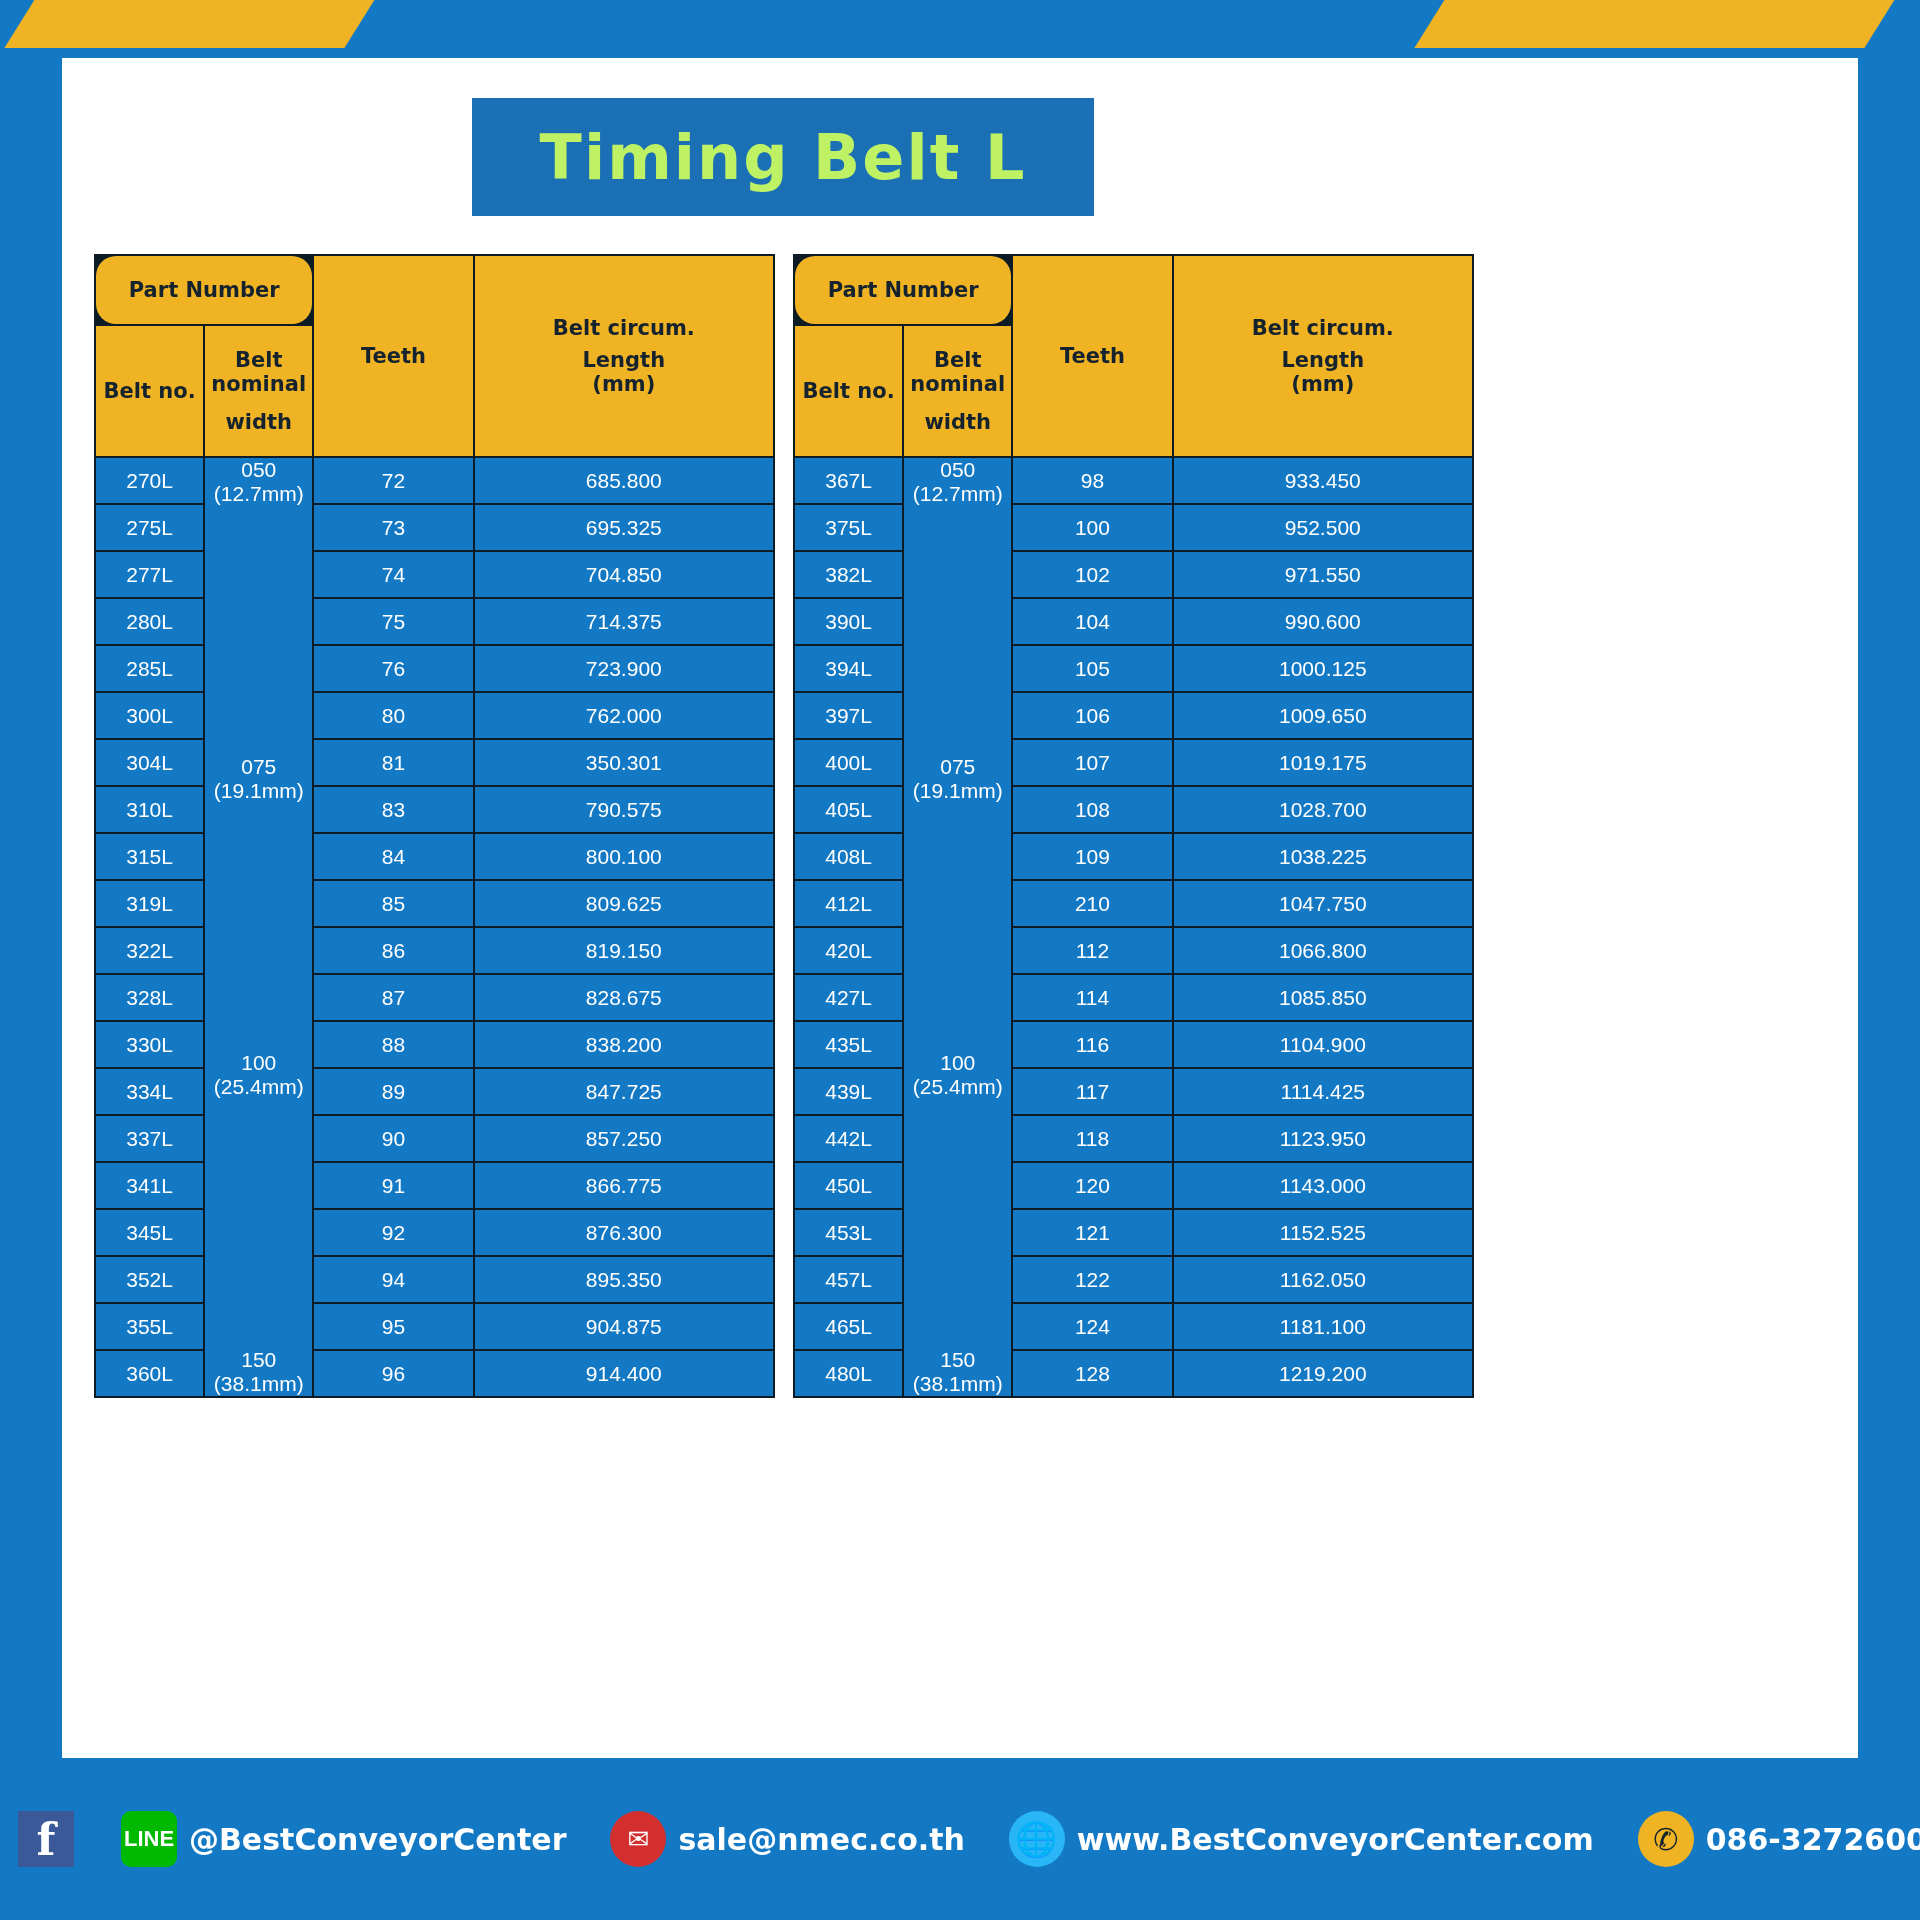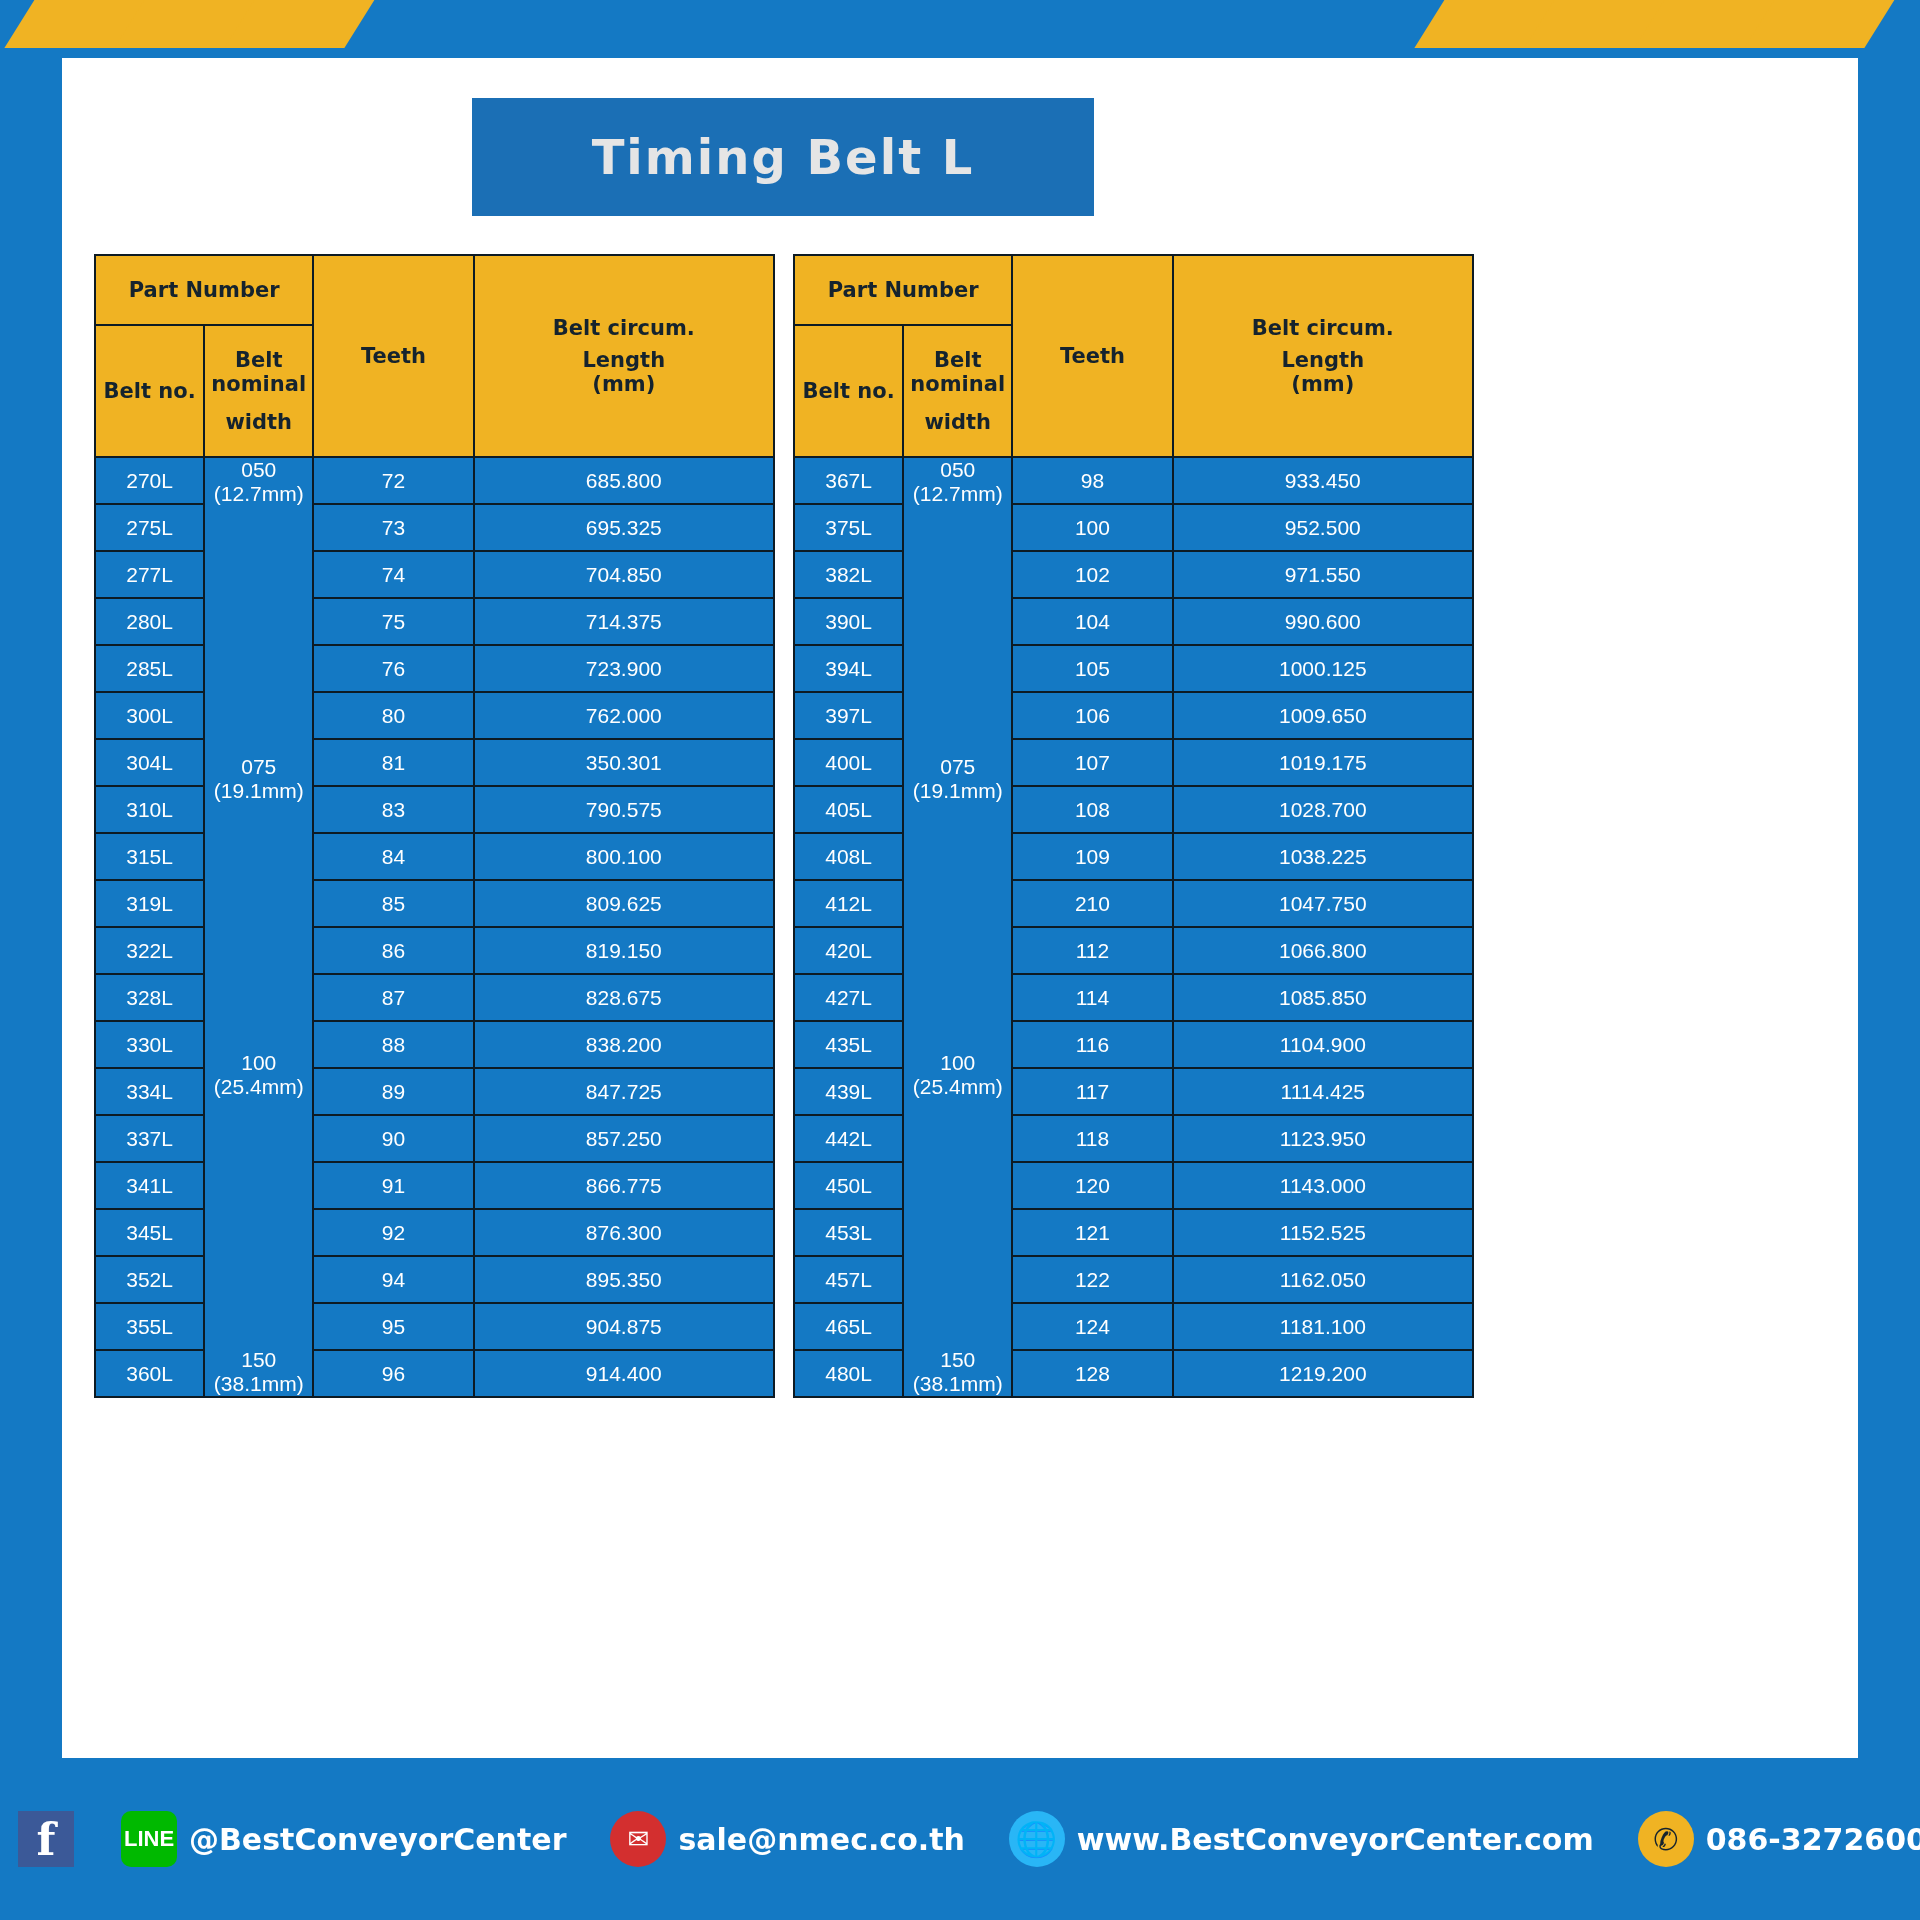--- a/index.html
+++ b/index.html
@@ -24,22 +24,22 @@
     background: #ffffff;
   }
   
   .title-box {
     position: absolute; left: 472px; top: 98px;
     width: 622px; height: 118px;
     background: #1b6fb5;
     display: flex; align-items: center; justify-content: center;
   }
   .title-box span {
-    color: #e5e5e5;
-    font-size: 48px;
+    color: #bef264;
+    font-size: 62px;
     font-weight: bold;
     letter-spacing: 2px;
     font-family: "DejaVu Sans", sans-serif;
   }
   
   .watermark {
     position: absolute; left: 210px; top: 620px;
     width: 620px; height: 420px;
     opacity: .10;
     pointer-events: none;
@@ -66,21 +66,21 @@
     padding: 0;
     font-family: "Liberation Sans", sans-serif;
   }
   th {
     background: #f0b323;
     color: #15232e;
     font-weight: bold;
     font-size: 21px;
     font-family: "DejaVu Sans", sans-serif;
   }
-  th.tall { height: 68px; }
+  th.tall { height: 68px; border-radius: 20px; }
   .col-beltno   { width: 155px; }
   .col-width    { width: 198px; }
   .col-teeth    { width: 113px; }
   .col-length   { width: 213px; }
   td.beltno, td.teeth, td.length { font-size: 21px; }
   td.width-cell {
     vertical-align: middle;
     font-size: 21px;
     line-height: 118px;
   }

